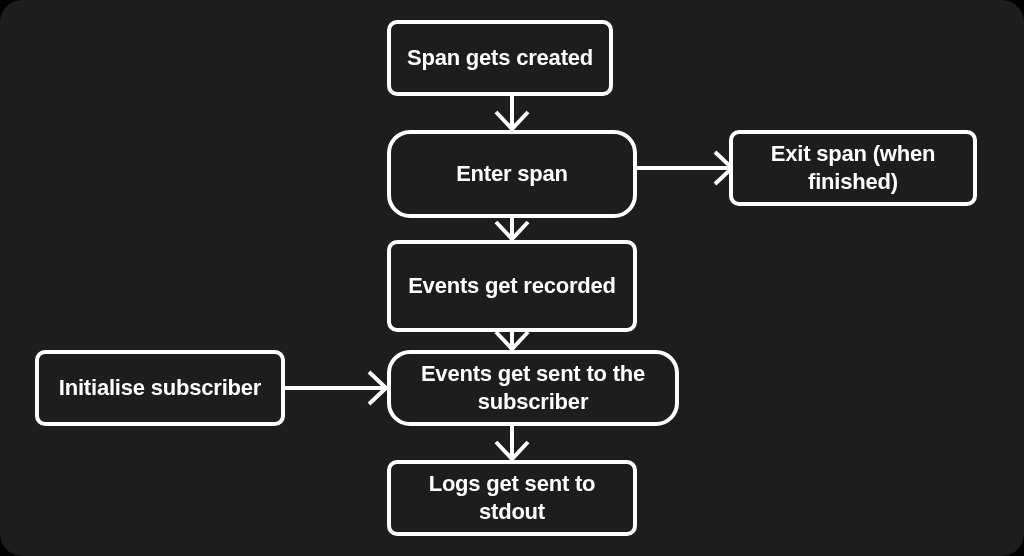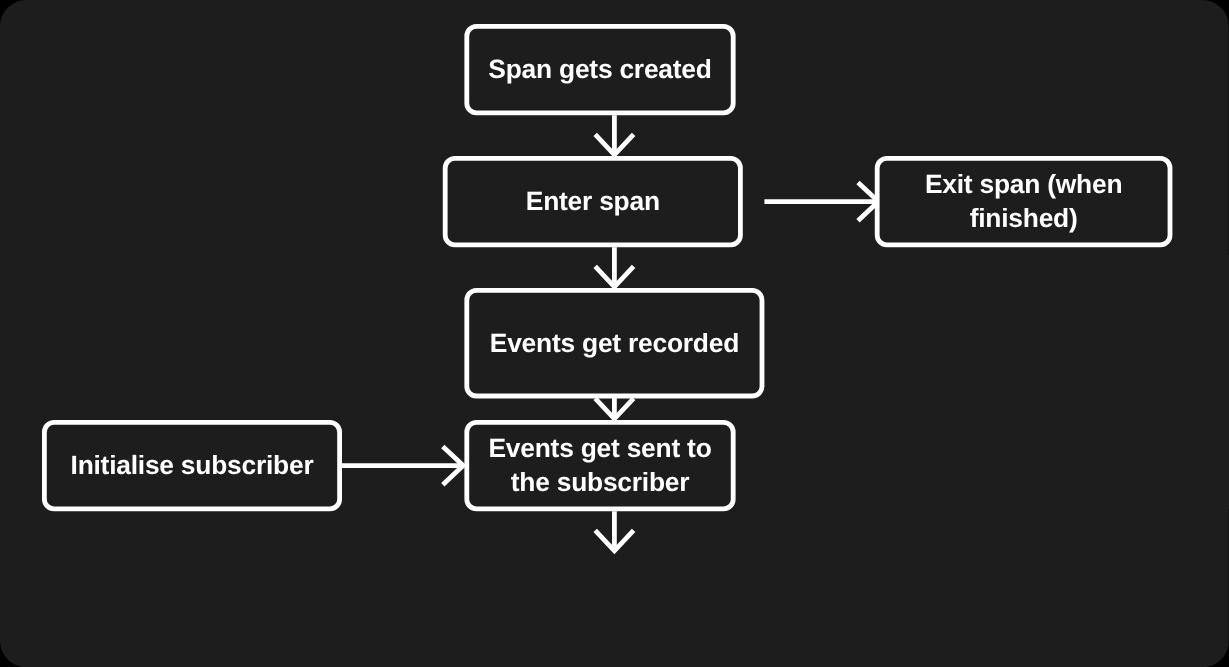--- a/index.html
+++ b/index.html
@@ -101,34 +101,37 @@
     <g>
       <path class="edge-line" d="M512,426 L512,458"></path>
       <path class="edge-head" d="M496,442 L512,459 L528,442"></path>
     </g>
   </svg>
 
   <div class="node" style="left:387px; top:20px; width:226px; height:76px;">
     <span>Span gets created</span>
   </div>
 
-  <div class="node" style="left:369px; top:130px; width:250px; height:76px;">
+  <div class="node" style="left:387px; top:130px; width:250px; height:88px;border-radius:23px;">
     <span>Enter span</span>
   </div>
 
   <div class="node" style="left:729px; top:130px; width:248px; height:76px;">
     <span>Exit span (when finished)</span>
   </div>
 
   <div class="node" style="left:387px; top:240px; width:250px; height:92px;">
     <span>Events get recorded</span>
   </div>
 
   <div class="node" style="left:35px; top:350px; width:250px; height:76px;">
     <span>Initialise subscriber</span>
   </div>
 
-  <div class="node" style="left:387px; top:350px; width:226px; height:76px;">
+  <div class="node" style="left:387px; top:350px; width:292px; height:76px;border-radius:23px;">
     <span>Events get sent to the subscriber</span>
   </div>
 
+  <div class="node" style="left:387px; top:460px; width:250px; height:76px;">
+    <span>Logs get sent to stdout</span>
+  </div>
 
 </div>
 
 </body></html>

